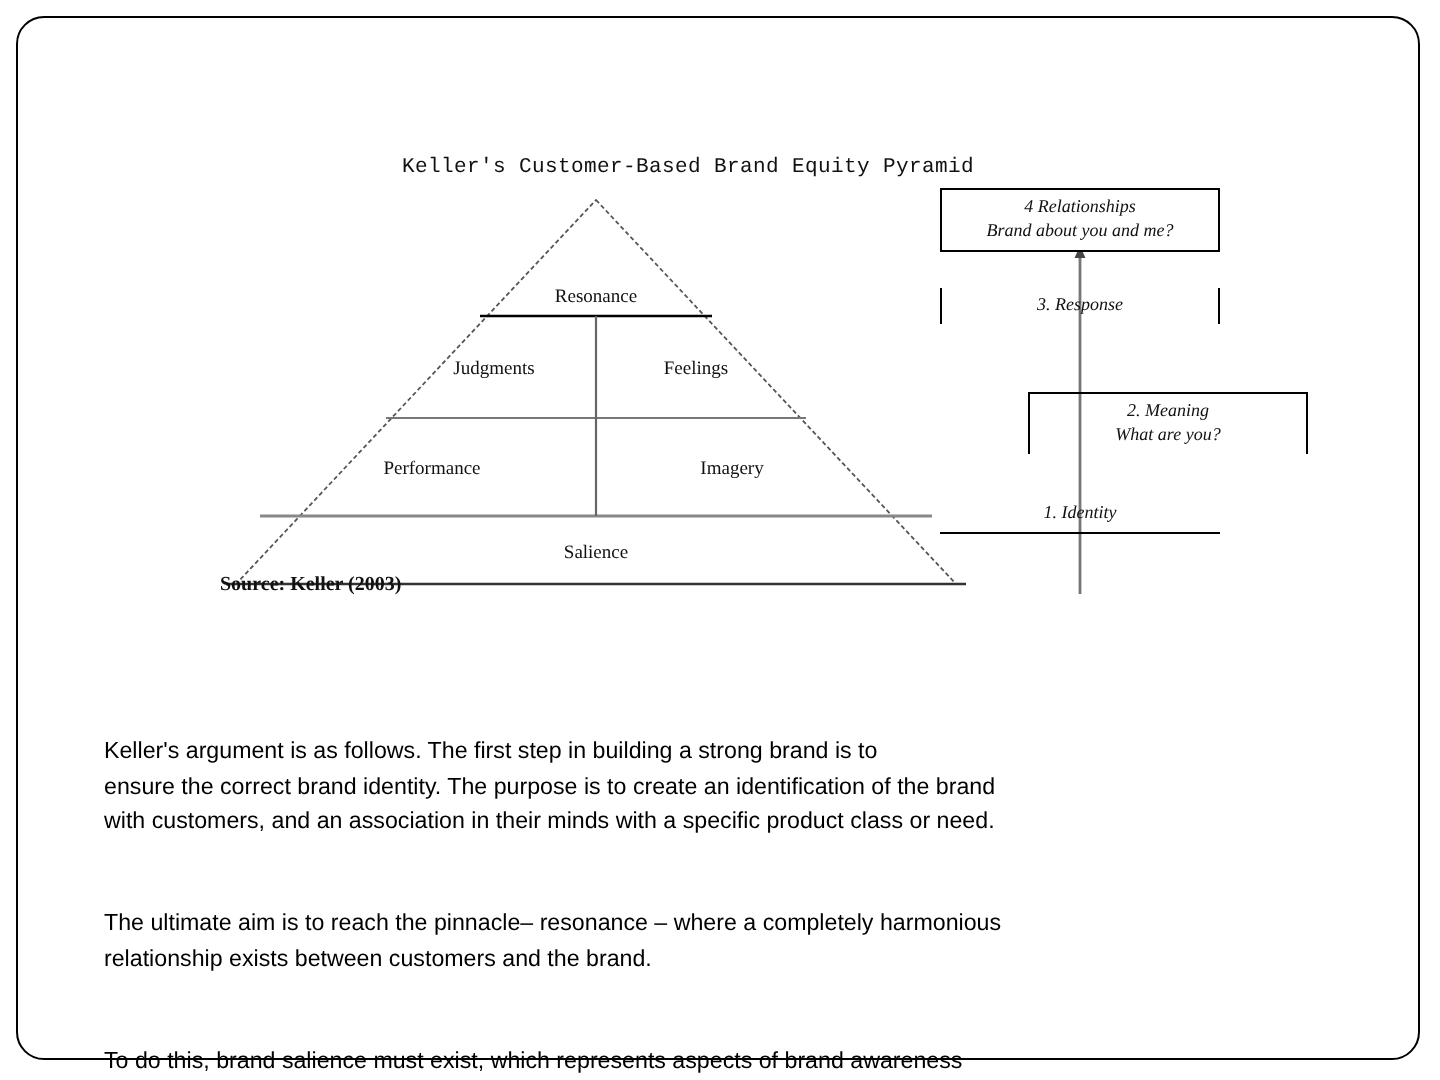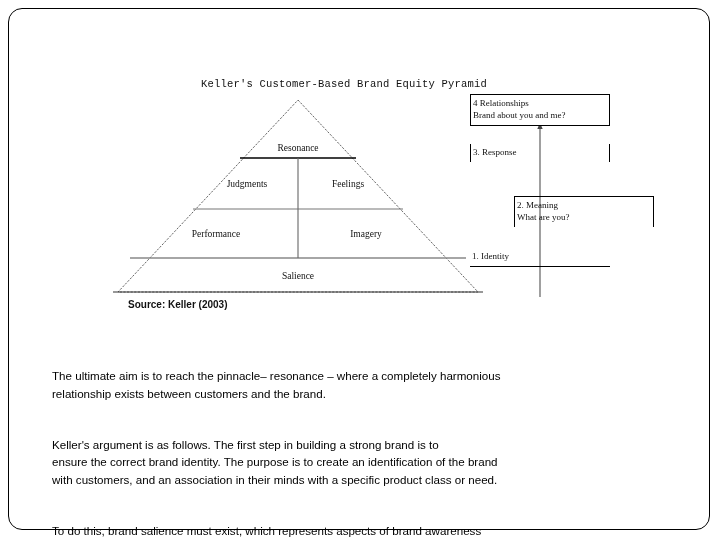--- a/index.html
+++ b/index.html
@@ -74,26 +74,25 @@
     font-family: "Liberation Serif", serif;
     font-size: 9.5px;
     fill: #111111;
     text-anchor: middle;
     dominant-baseline: middle;
   }
 
   #source-note {
     position: absolute;
     left: 110px;
-    top: 229px;
-    font-family: Liberation Sans, sans-serif;
+    top: 217px;
+    font-family: Liberation Serif, serif;
     font-size: 10px;
     font-weight: bold;
     color: #111111;
-    margin-left: 18px;
   }
 
   
   #ladder {
     position: absolute;
     left: 462px;
     top: 22px;
     width: 160px;
     height: 210px;
   }
@@ -101,25 +100,27 @@
     position: absolute;
     left: 0;
     top: 0;
   }
 
   .stage-box {
     position: absolute;
     left: 8px;
     width: 140px;
     box-sizing: border-box;
+    text-align: center;
     font-family: "Liberation Serif", serif;
     font-size: 9px;
     color: #111111;
     line-height: 1.32;
     padding: 3px 2px 3px 2px;
+    font-style: italic;
   }
   .stage-box .sb-title { display: block; }
   .stage-box .sb-sub { display: block; }
 
   
   #stage-4 {
     top: 2px;
     border: 1.2px solid #000000;
     background: #ffffff;
   }
@@ -231,24 +232,24 @@
       </div>
 
       <div class="stage-box" id="stage-1">
         <span class="sb-title">1. Identity</span>
       </div>
 
     </div>
   </div>
 
   <div id="body-copy">
-    <p>The ultimate aim is to reach the pinnacle– resonance – where a completely harmonious
-relationship exists between customers and the brand.</p>
     <p>Keller's argument is as follows. The first step in building a strong brand is to
 ensure the correct brand identity. The purpose is to create an identification of the brand
 with customers, and an association in their minds with a specific product class or need.</p>
+    <p>The ultimate aim is to reach the pinnacle– resonance – where a completely harmonious
+relationship exists between customers and the brand.</p>
     <p>To do this, brand salience must exist, which represents aspects of brand awareness
 and the range of purchase and consumption situations in which the brand comes to
 mind.</p>
     
   </div>
 
 </div>
 
 </body></html>

